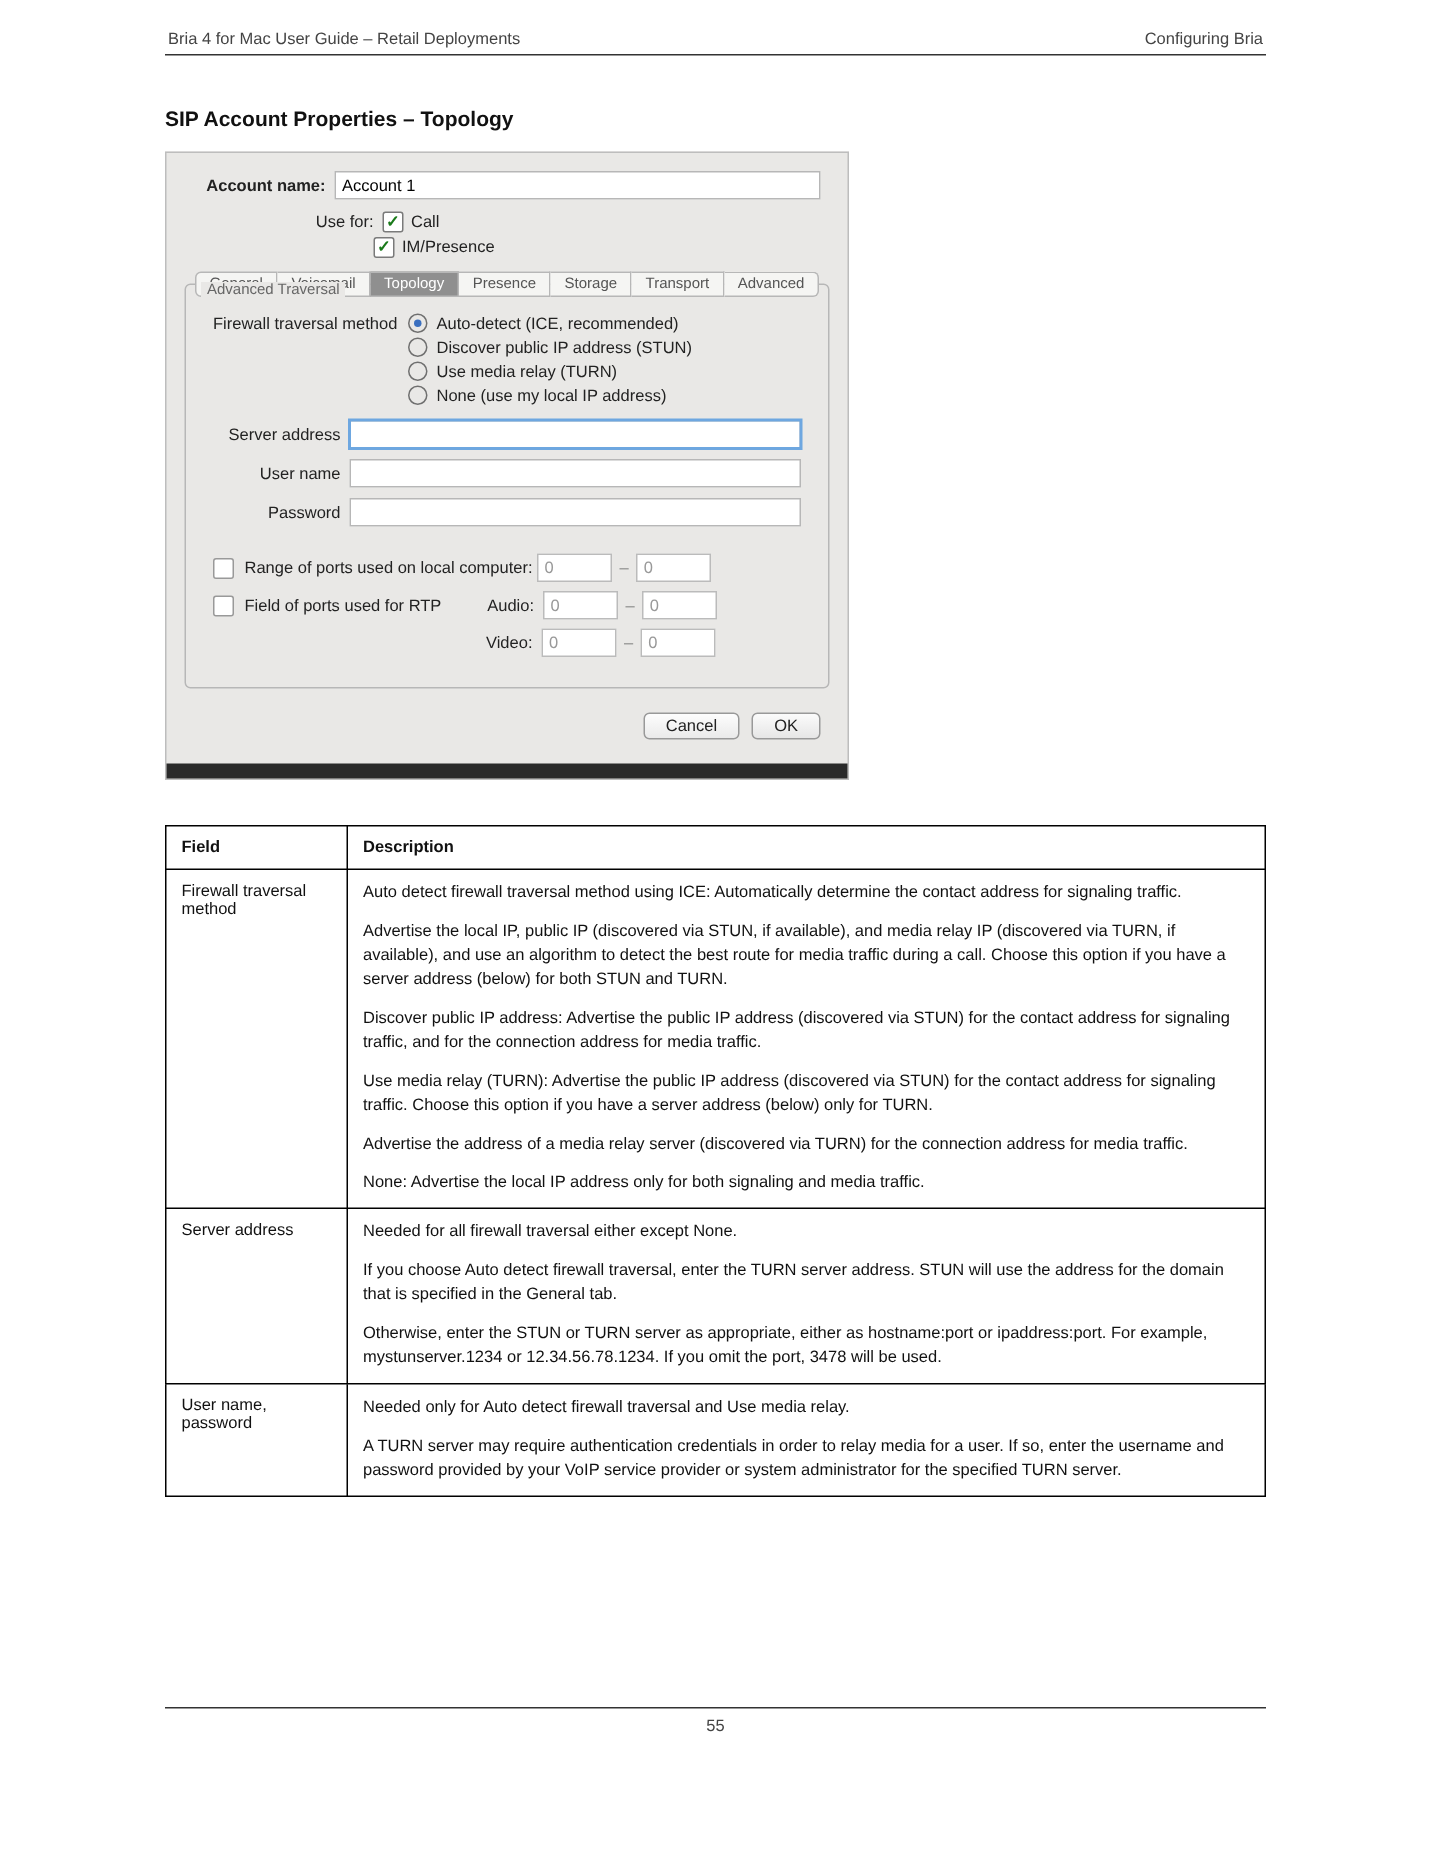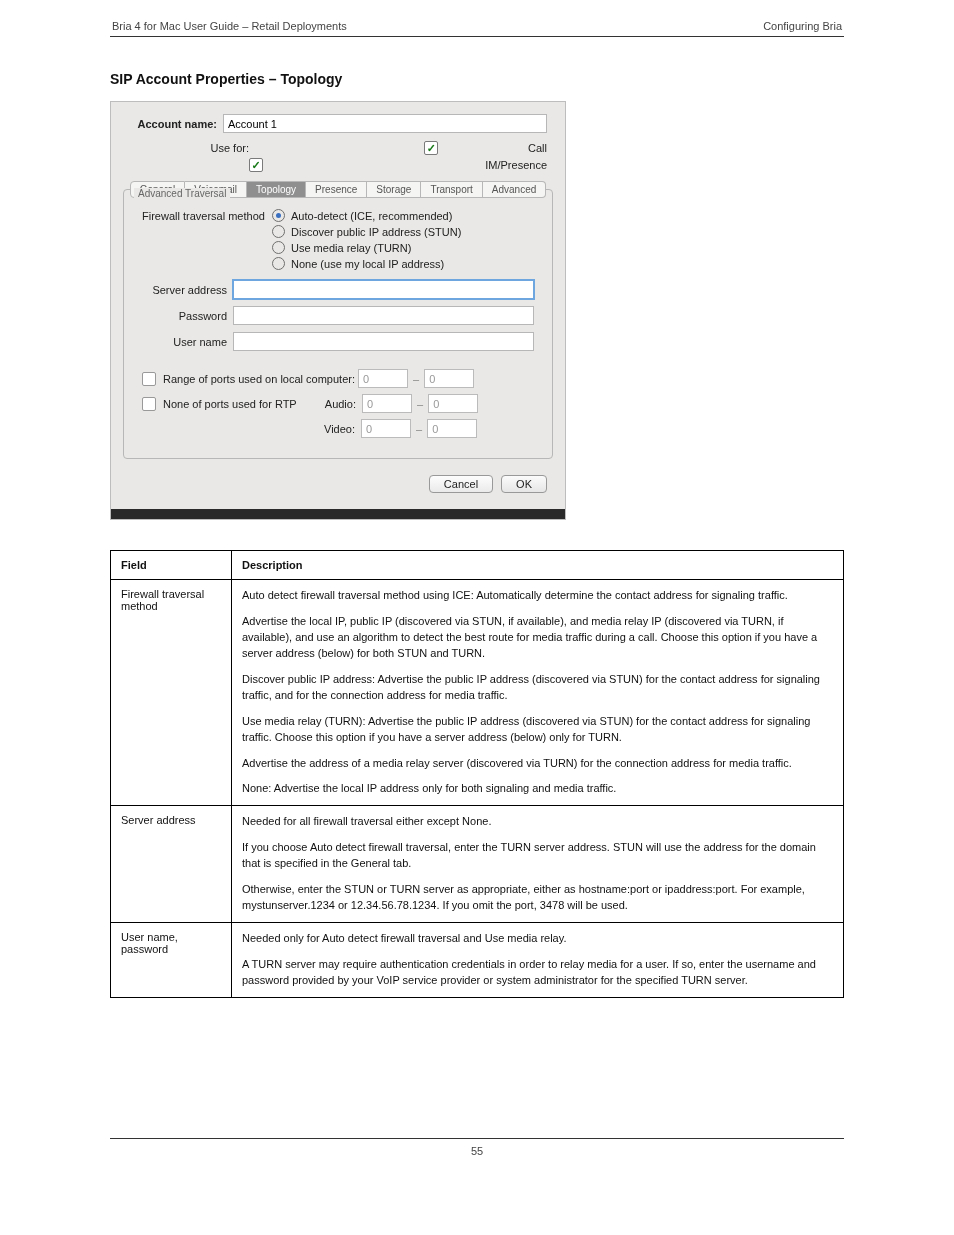--- a/index.html
+++ b/index.html
@@ -8,21 +8,21 @@
   .header-bar{border-bottom:1.5px solid #333;margin-bottom:6px;}
   .header-row{display:flex;justify-content:space-between;font-size:11px;color:#444;padding:0 2px 4px 2px;}
   .section-title{font-weight:bold;font-size:14px;margin:34px 0 14px 0;}
   
   .dialog{width:454px;background:#e9e8e6;border:1px solid #bdbdbd;font-size:11px;color:#222;font-family:"Lucida Grande","Helvetica Neue",Arial,sans-serif;}
   .dialog-top{padding:12px 18px 8px 22px;}
   .acct-row{display:flex;align-items:center;margin-bottom:8px;}
   .acct-row label{width:84px;text-align:right;font-weight:bold;}
   .acct-row input[type=text]{flex:1;height:17px;border:1px solid #b7b7b7;background:#fff;font-size:11px;padding:0 4px;margin-left:6px;}
   .usefor{margin-left:116px;margin-bottom:3px;}
-  .usefor-row{display:flex;align-items:center;margin-bottom:3px;font-size:11px;justify-content:space-between;}
+  .usefor-row{display:flex;align-items:center;margin-bottom:3px;font-size:11px;}
   .usefor-row.labelrow{margin-left:-52px;}
   .chk{width:12px;height:12px;border:1px solid #7a7a7a;border-radius:2px;display:inline-flex;align-items:center;justify-content:center;margin-right:5px;background:#fff;}
   .chk.checked::after{content:"\2713";font-size:11px;color:#1a7a1a;font-weight:bold;line-height:1;}
   .tabs{border:1px solid #b7b7b7;border-radius:4px;margin:6px 12px 0 12px;position:relative;background:#e9e8e6;}
   .tabbar{display:flex;justify-content:center;gap:0;position:relative;top:-9px;}
   .tabbar .tab{font-size:10px;padding:2px 9px;border:1px solid #b7b7b7;background:#f5f5f3;color:#555;cursor:default;}
   .tabbar .tab + .tab{border-left:none;}
   .tabbar .tab:first-child{border-top-left-radius:4px;border-bottom-left-radius:4px;}
   .tabbar .tab:last-child{border-top-right-radius:4px;border-bottom-right-radius:4px;}
   .tabbar .tab.active{background:#8f8f8f;color:#fff;}
@@ -124,39 +124,39 @@
                 <span>None (use my local IP address)</span>
               </div>
           </div>
         </div>
 
         <div class="form-row">
           <div class="flabel">Server address</div>
           <input class="focused" type="text" style="">
         </div>
         <div class="form-row">
+          <div class="flabel">User name</div>
+          <input type="text" style="">
+        </div>
+        <div class="form-row">
           <div class="flabel">Password</div>
           <input type="password" style="">
-        </div>
-        <div class="form-row">
-          <div class="flabel">User name</div>
-          <input type="text" style="">
         </div>
 
         <div class="ports">
           <div class="prow">
             <span class="pchk"></span>
             <span class="plabel">Range of ports used on local computer:</span>
             <input class="pin" value="0" style="">
             <span class="dash">–</span>
             <input class="pin" value="0" style="">
           </div>
           <div class="prow">
             <span class="pchk"></span>
-            <span class="plabel" style="min-width:155px;">None of ports used for RTP</span>
+            <span class="plabel" style="min-width:155px;">Field of ports used for RTP</span>
             <span class="side">Audio:</span>
             <input class="pin" value="0" style="">
             <span class="dash">–</span>
             <input class="pin" value="0" style="">
           </div>
           <div class="prow">
             <span style="width:20px;"></span>
             <span class="plabel" style="min-width:155px;"></span>
             <span class="side">Video:</span>
             <input class="pin" value="0" style="">

